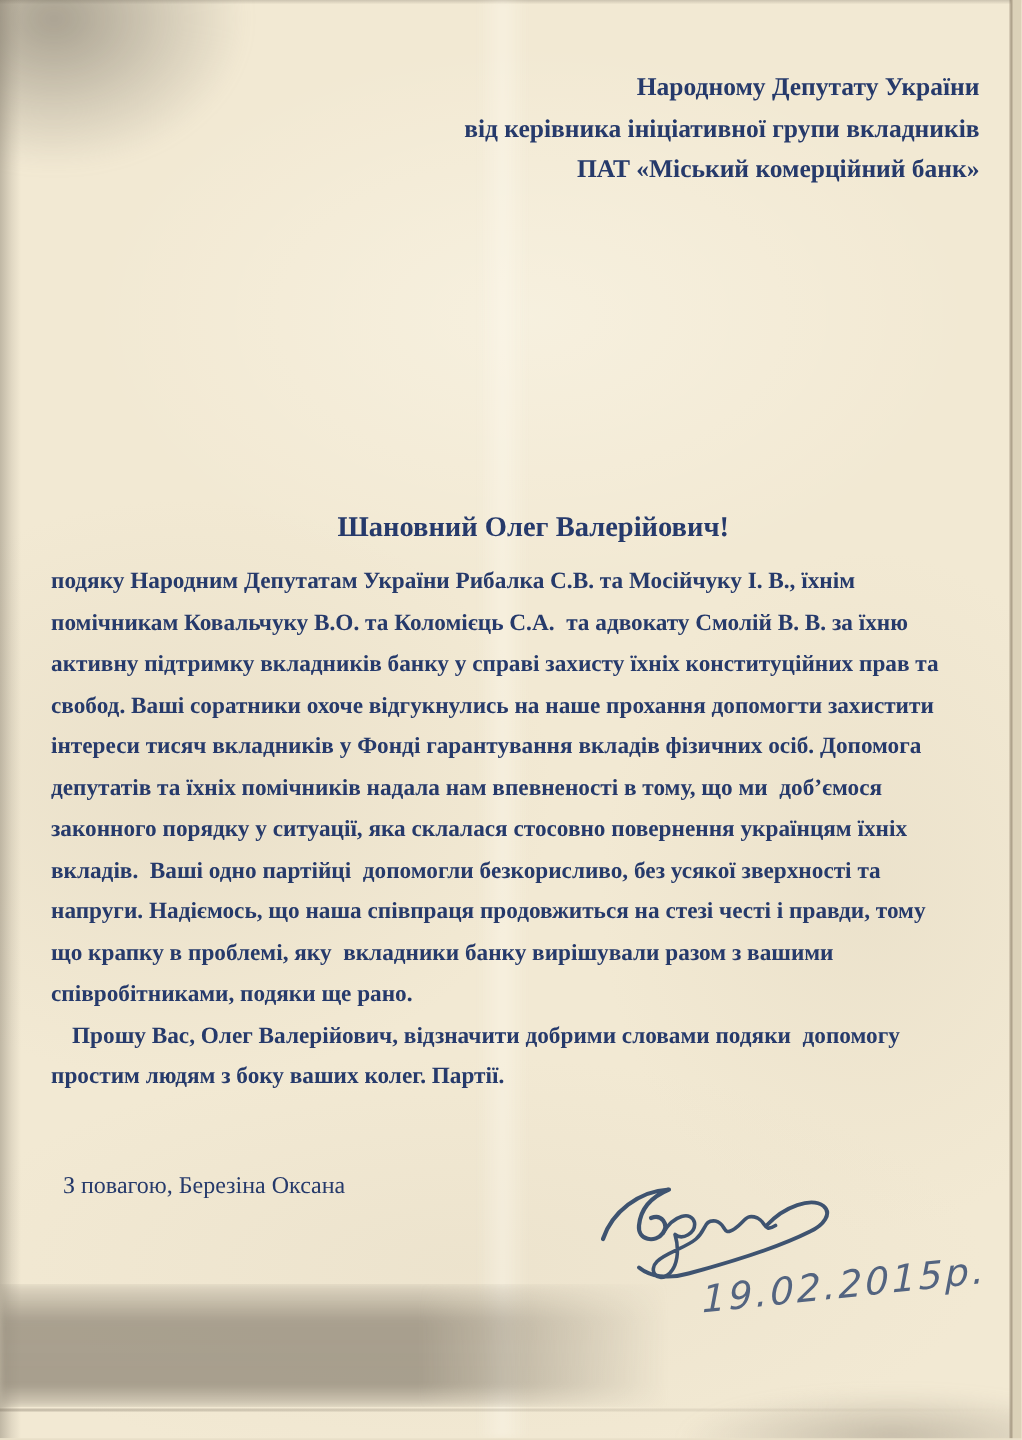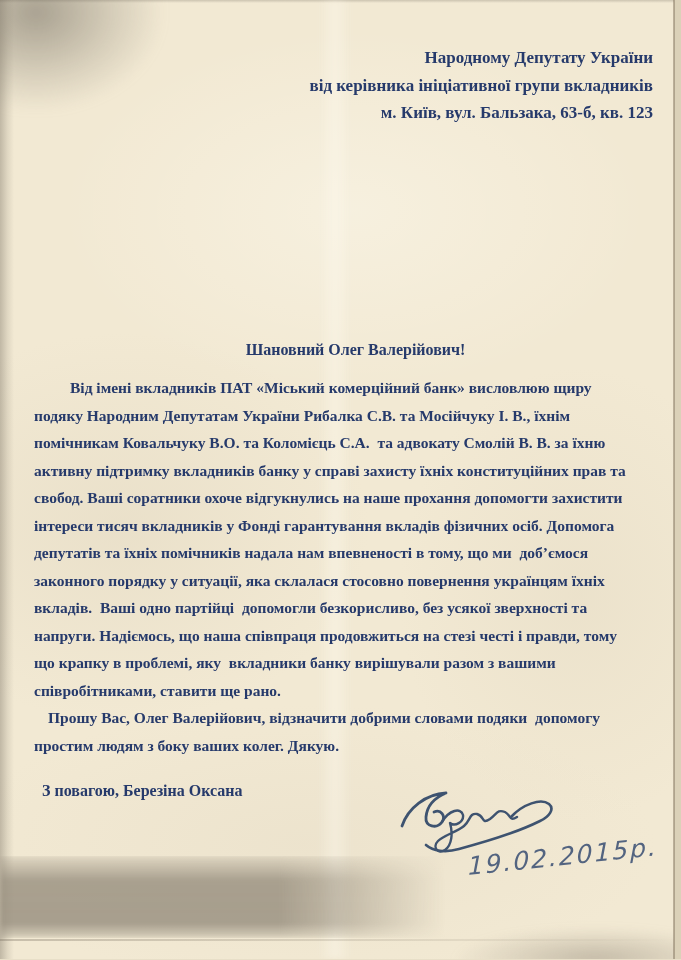--- a/index.html
+++ b/index.html
@@ -42,30 +42,30 @@
     background: linear-gradient(to right, transparent, rgba(255,252,242,.38), transparent);
     filter: blur(3px); }
 
   
   .recipient { position:absolute; top:44px; left:180px; right:28px;
     text-align:right; font-size:17px; line-height:27.5px; font-weight:bold; }
   .r-line { white-space: pre; }
   .r-line.italic { }
 
   .salutation { position:absolute; top:341px; left:60px; right:30px;
-    text-align:center; font-size:16px; font-weight:bold; white-space:pre; }
+    text-align:center; font-size:19px; font-weight:bold; white-space:pre; }
 
   .letter-body { position:absolute; top:374px; left:34px; right:20px;
     font-size:15.5px; font-weight:bold; line-height:27.5px; }
   .b-line { white-space: pre; }
   .b-line.indent-lg { padding-left:36px; }
   .b-line.indent-sm { padding-left:14px; }
 
   .signoff { position:absolute; top:782px; left:42px;
-    font-size:16px; font-weight:bold; white-space:pre; }
+    font-size:16px; font-weight:normal; white-space:pre; }
 
   
   .signature { position:absolute; left:392px; top:776px; width:172px; height:92px; }
   .signature path { fill:none; stroke:#3e5370; stroke-linecap:round; stroke-linejoin:round; }
   .hand-date { position:absolute; left:468px; top:852px;
     font-family:"DejaVu Sans", sans-serif; font-style:italic;
     font-size:25px; letter-spacing:2px; color:#46597a;
     transform: rotate(-6deg) skewX(-6deg); transform-origin:left center; opacity:.92;
     white-space:pre; }
 </style>
@@ -80,40 +80,39 @@
   <div class="crease"></div>
   <div class="shadow-bottom"></div>
   <div class="line-bottom"></div>
   <div class="smudge-br"></div>
   <div class="edge-right"></div>
   <div class="edge-right-line"></div>
 
   <div class="recipient">
     <div class="r-line">Народному Депутату України</div>
     <div class="r-line italic">від керівника ініціативної групи вкладників</div>
-    <div class="r-line italic">м. Київ, вул. Бальзака, 63-б, кв. 123</div>
+    <div class="r-line italic">ПАТ «Міський комерційний банк»</div>
   </div>
 
   <div class="salutation">Шановний Олег Валерійович!</div>
 
   <div class="letter-body">
-    <div class="b-line indent-lg">Від імені вкладників ПАТ «Міський комерційний банк» висловлюю щиру</div>
     <div class="b-line">подяку Народним Депутатам України Рибалка С.В. та Мосійчуку І. В., їхнім</div>
     <div class="b-line">помічникам Ковальчуку В.О. та Коломієць С.А.  та адвокату Смолій В. В. за їхню</div>
     <div class="b-line">активну підтримку вкладників банку у справі захисту їхніх конституційних прав та</div>
     <div class="b-line">свобод. Ваші соратники охоче відгукнулись на наше прохання допомогти захистити</div>
     <div class="b-line">інтереси тисяч вкладників у Фонді гарантування вкладів фізичних осіб. Допомога</div>
     <div class="b-line">депутатів та їхніх помічників надала нам впевненості в тому, що ми  доб’ємося</div>
     <div class="b-line">законного порядку у ситуації, яка склалася стосовно повернення українцям їхніх</div>
     <div class="b-line">вкладів.  Ваші одно партійці  допомогли безкорисливо, без усякої зверхності та</div>
     <div class="b-line">напруги. Надіємось, що наша співпраця продовжиться на стезі честі і правди, тому</div>
     <div class="b-line">що крапку в проблемі, яку  вкладники банку вирішували разом з вашими</div>
-    <div class="b-line">співробітниками, ставити ще рано.</div>
+    <div class="b-line">співробітниками, подяки ще рано.</div>
     <div class="b-line indent-sm">Прошу Вас, Олег Валерійович, відзначити добрими словами подяки  допомогу</div>
-    <div class="b-line">простим людям з боку ваших колег. Дякую.</div>
+    <div class="b-line">простим людям з боку ваших колег. Партії.</div>
   </div>
 
   <div class="signoff">З повагою, Березіна Оксана</div>
 
   <svg class="signature" viewBox="0 0 172 92" aria-hidden="true">
     <path d="M10,50 C16,32 34,18 54,17 C42,22 35,30 34,41 C33,51 45,53 50,46 C54,40 49,33 42,36" stroke-width="2.8"></path>
     <path d="M50,46 C57,34 69,31 71,39 C72,46 63,51 58,47 C61,57 60,69 53,74 C46,79 40,71 46,65 C52,59 65,56 72,50 C79,44 77,37 85,38 C93,40 89,49 98,43 C105,38 105,33 113,36 C119,39 117,46 125,41" stroke-width="2.4"></path>
     <path d="M119,41 C131,28 149,22 157,28 C163,33 157,41 148,45 C126,56 97,65 67,73 C53,77 41,75 34,69" stroke-width="2.6"></path>
   </svg>
 

